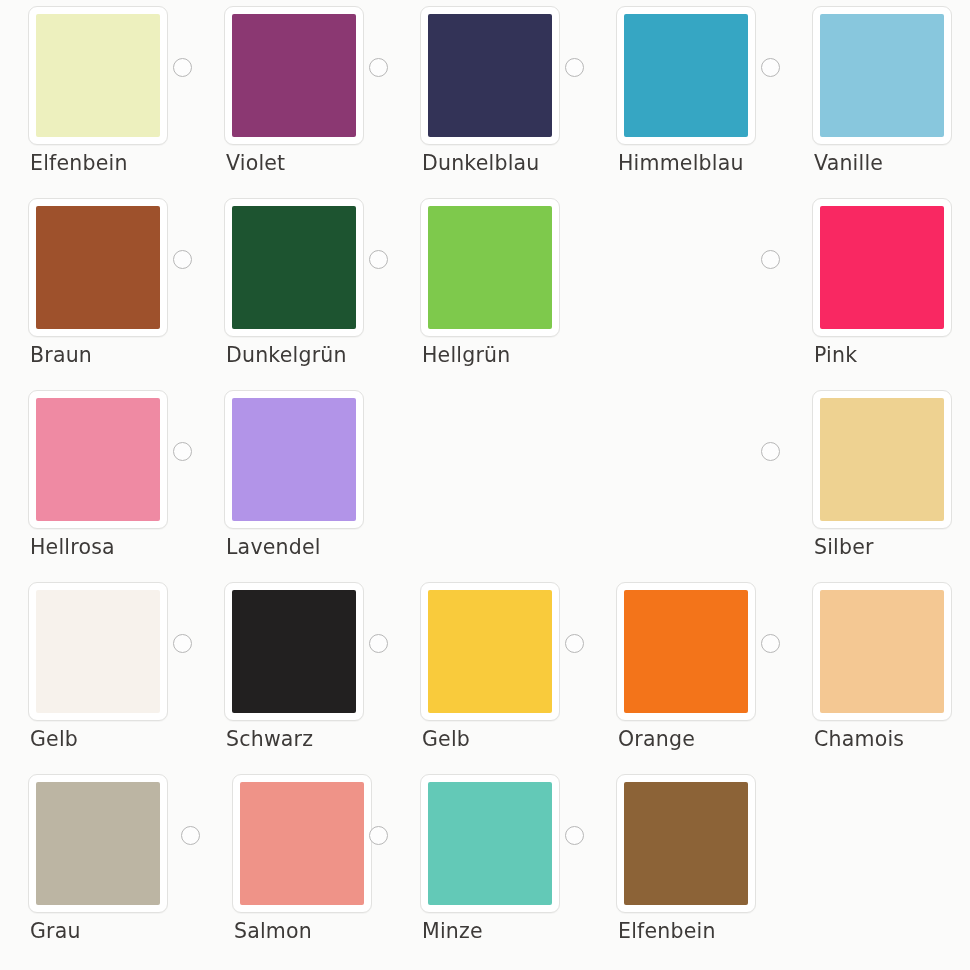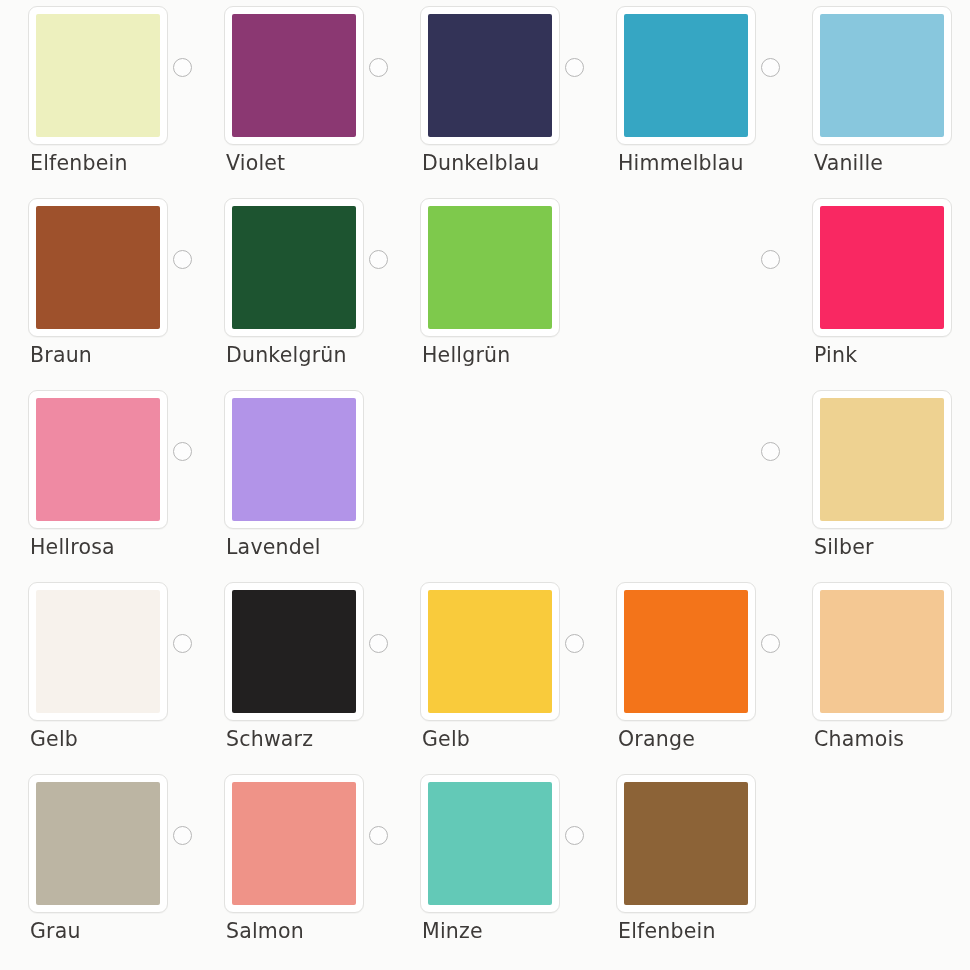--- a/index.html
+++ b/index.html
@@ -205,21 +205,21 @@
         <div class="swatch-fill" style="background-color: rgb(244, 200, 147);"></div>
       </div>
       <div class="color-label">Chamois</div>
     </div>
     <div class="color-option" style="left: 0px; top: 768px;">
       <div class="swatch-card">
         <div class="swatch-fill" style="background-color: rgb(188, 181, 163);"></div>
       </div>
       <div class="color-label">Grau</div>
     </div>
-    <div class="color-option" style="left: 196px; top: 768px;">
+    <div class="color-option" style="left: 204px; top: 768px;">
       <span class="radio-circle"></span>
       <div class="swatch-card">
         <div class="swatch-fill" style="background-color: rgb(239, 147, 136);"></div>
       </div>
       <div class="color-label">Salmon</div>
     </div>
     <div class="color-option" style="left: 392px; top: 768px;">
       <span class="radio-circle"></span>
       <div class="swatch-card">
         <div class="swatch-fill" style="background-color: rgb(99, 201, 183);"></div>

